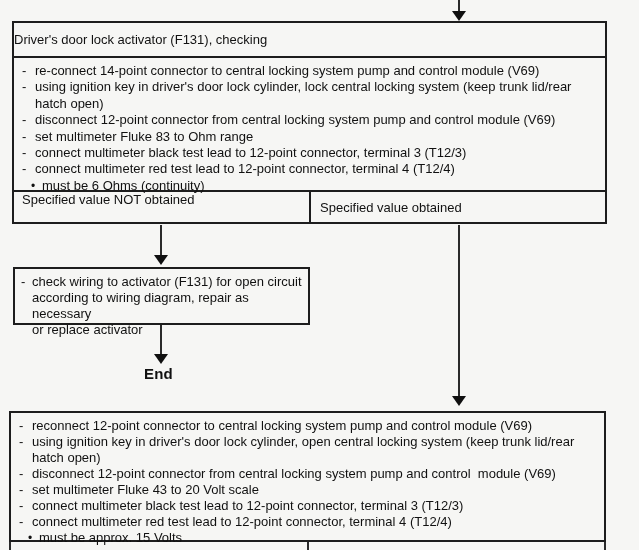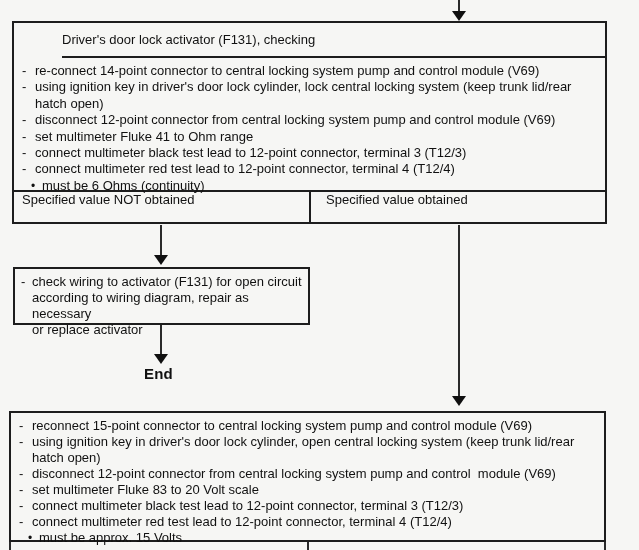--- a/index.html
+++ b/index.html
@@ -18,33 +18,33 @@
   .box{
     position:absolute;
     border:2px solid #1d1d1d;
     box-sizing:border-box;
     background:transparent;
   }
   
   .table1{left:12px;top:21px;width:595px;}
   .row-title{
     height:33px;border-bottom:2px solid #1d1d1d;
-    display:flex;align-items:center;margin-left:48px;
+    display:flex;align-items:center;
   }
   .row-proc{
     height:134px;border-bottom:2px solid #1d1d1d;
     padding:5px 8px 0 8px;box-sizing:border-box;
     line-height:16.4px;
   }
   .row-values{height:30px;display:flex;}
   .cell-left{
     width:297px;box-sizing:border-box;border-right:2px solid #1d1d1d;
     display:flex;align-items:flex-start;padding-left:8px;
   }
-  .cell-right{flex:1;display:flex;align-items:flex-start;padding-left:15px;border-radius:8px;}
+  .cell-right{flex:1;display:flex;align-items:center;padding-left:9px;border-radius:8px;}
   
   .li{display:flex;align-items:flex-start;}
   .li .marker{flex:0 0 13px;width:13px;}
   .li .txt{flex:1;white-space:pre-wrap;}
   .li.bullet{margin-left:9px;}
   .li.bullet .marker{flex:0 0 11px;width:11px;font-size:12px;}
   
   .repair-box{
     left:13px;top:267px;width:297px;height:58px;
     padding:5px 4px 0 6px;line-height:16px;
@@ -90,21 +90,21 @@
             <span class="marker">-</span>
             <span class="txt">using ignition key in driver's door lock cylinder, lock central locking system (keep trunk lid/rear
 hatch open)</span>
           </div>
           <div class="li">
             <span class="marker">-</span>
             <span class="txt">disconnect 12-point connector from central locking system pump and control module (V69)</span>
           </div>
           <div class="li">
             <span class="marker">-</span>
-            <span class="txt">set multimeter Fluke 41 to Ohm range</span>
+            <span class="txt">set multimeter Fluke 83 to Ohm range</span>
           </div>
           <div class="li">
             <span class="marker">-</span>
             <span class="txt">connect multimeter black test lead to 12-point connector, terminal 3 (T12/3)</span>
           </div>
           <div class="li">
             <span class="marker">-</span>
             <span class="txt">connect multimeter red test lead to 12-point connector, terminal 4 (T12/4)</span>
           </div>
         </div>
@@ -139,34 +139,34 @@
   <div class="arrowhead" style="left:154px;top:354px;"></div>
   <div class="end-label">End</div>
 
   <div class="vline" style="left:458px;top:225px;height:172px;"></div>
   <div class="arrowhead" style="left:452px;top:396px;"></div>
 
   <div class="box table2">
     <div>
         <div class="li">
           <span class="marker">-</span>
-          <span class="txt">reconnect 15-point connector to central locking system pump and control module (V69)</span>
+          <span class="txt">reconnect 12-point connector to central locking system pump and control module (V69)</span>
         </div>
         <div class="li">
           <span class="marker">-</span>
           <span class="txt">using ignition key in driver's door lock cylinder, open central locking system (keep trunk lid/rear
 hatch open)</span>
         </div>
         <div class="li">
           <span class="marker">-</span>
           <span class="txt">disconnect 12-point connector from central locking system pump and control  module (V69)</span>
         </div>
         <div class="li">
           <span class="marker">-</span>
-          <span class="txt">set multimeter Fluke 83 to 20 Volt scale</span>
+          <span class="txt">set multimeter Fluke 43 to 20 Volt scale</span>
         </div>
         <div class="li">
           <span class="marker">-</span>
           <span class="txt">connect multimeter black test lead to 12-point connector, terminal 3 (T12/3)</span>
         </div>
         <div class="li">
           <span class="marker">-</span>
           <span class="txt">connect multimeter red test lead to 12-point connector, terminal 4 (T12/4)</span>
         </div>
       </div>

